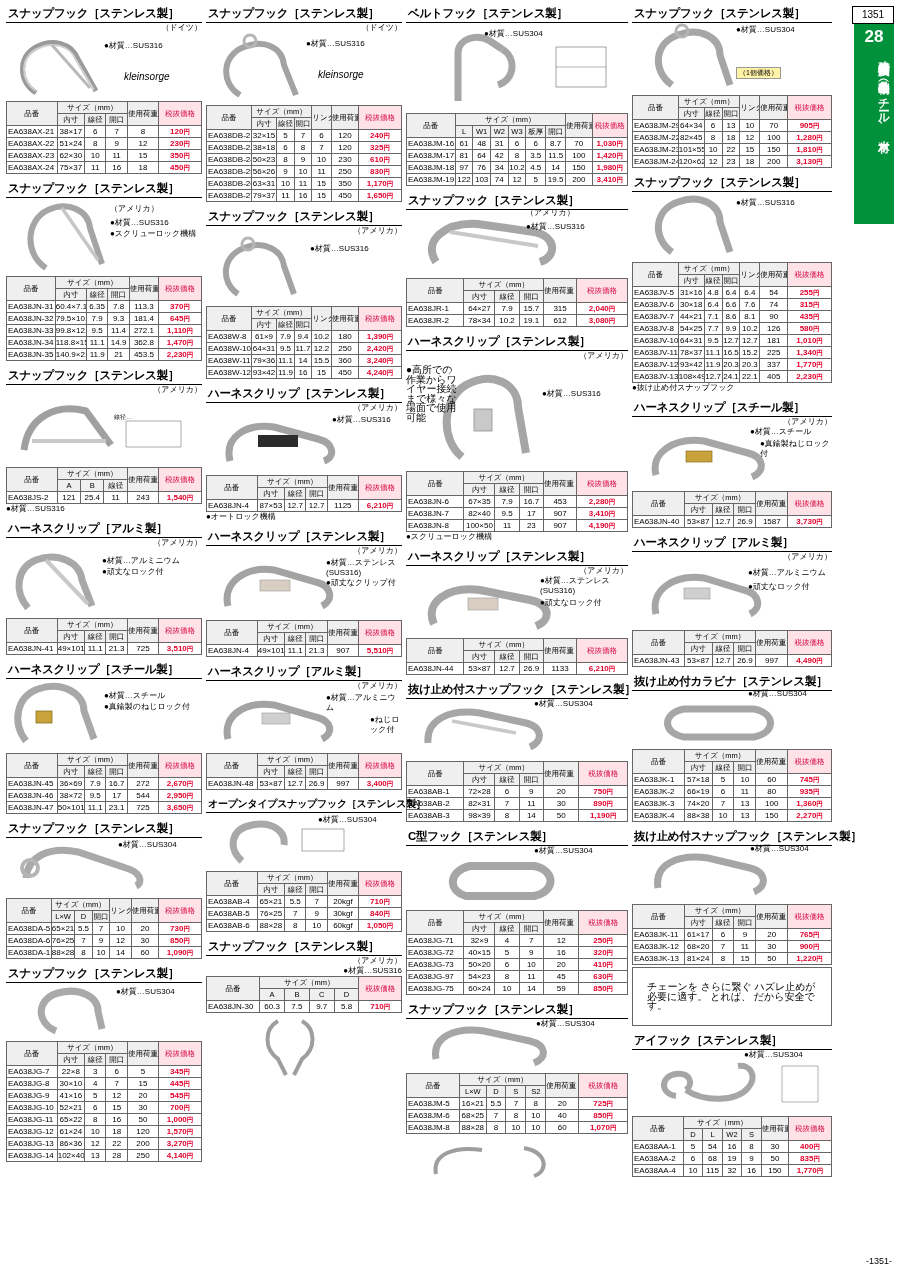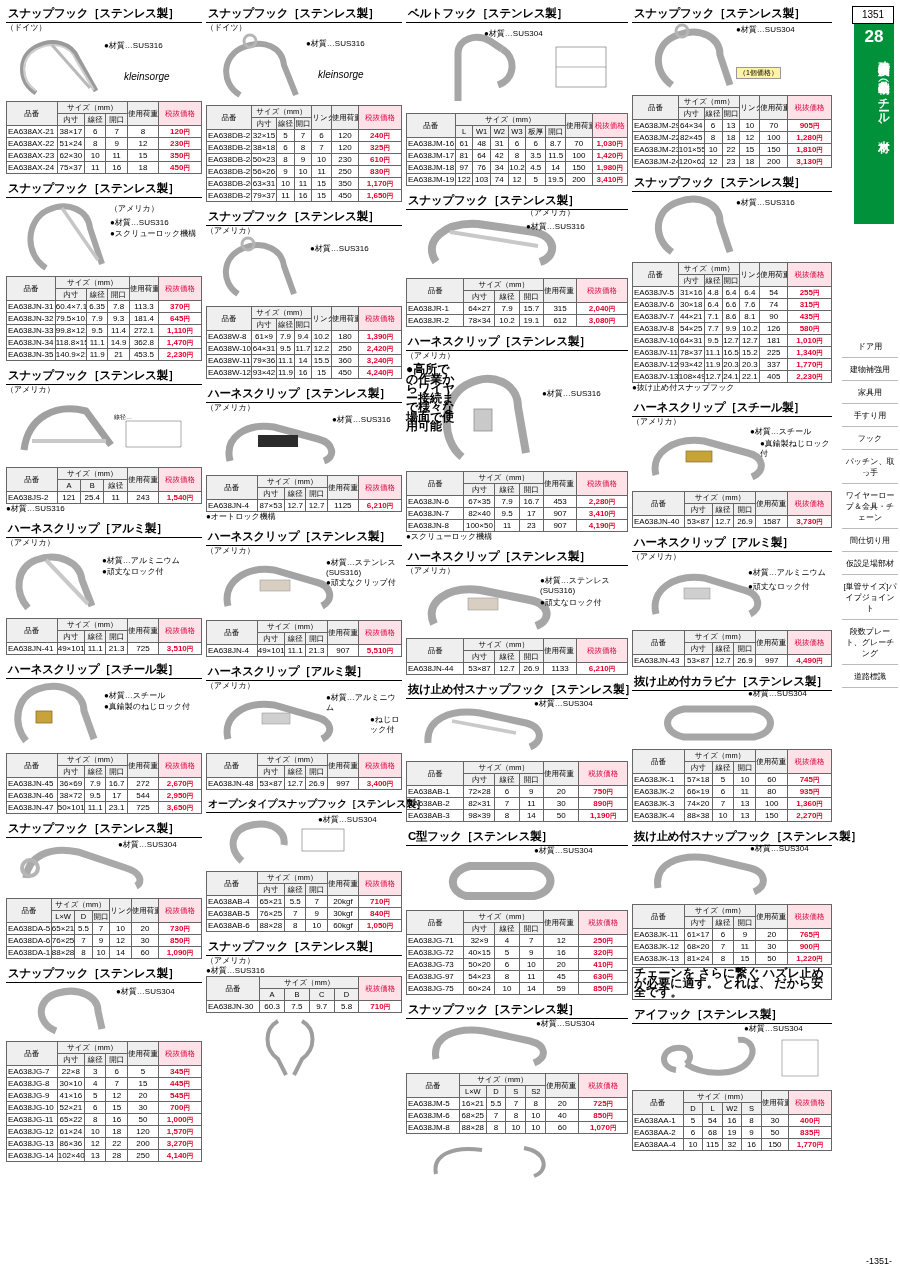--- a/index.html
+++ b/index.html
@@ -24,34 +24,34 @@
   .c1{left:6px;width:196px;}
   .c2{left:206px;width:196px;}
   .c3{left:406px;width:222px;}
   .c4{left:632px;width:200px;}
 
   .panel{margin-bottom:7px;position:relative;}
   .ptitle{font-size:11.5px;font-weight:bold;border-bottom:1.5px solid #000;padding:0 0 1px 2px;
      letter-spacing:-0.3px;white-space:nowrap;}
   .ptitle .sm{font-size:10px;}
   .note{font-size:8px;line-height:10px;}
-  .note.r{}
+  .note.r{text-align:right;}
 
   table.spec{border-collapse:collapse;width:100%;font-size:8px;table-layout:fixed;}
   table.spec th,table.spec td{border:0.5px solid #666;text-align:center;padding:0;height:11px;
      line-height:11px;overflow:hidden;white-space:nowrap;}
   table.spec th{background:#efefef;font-weight:normal;font-size:7.5px;}
   table.spec td.code{text-align:left;padding-left:1px;font-size:8px;}
   .pricecell{color:#e3002b;font-weight:bold;}
   .pricehdr{background:#ffe2e8 !important;color:#d4003a;font-size:7px;}
   .yen{font-size:6.5px;}
 
   
   svg{display:block;}
-  .smallnote{font-size:12px;line-height:9.5px;font-weight:bold;}
+  .smallnote{font-size:10px;line-height:9.5px;}
   .figbox{position:relative;}
 </style>
 </head>
 <body>
 
 <div class="page">
 
   <div class="col c1">
 
     <div class="panel">
@@ -1797,21 +1797,21 @@
         <tr>
               <td class="code">EA638JK-13</td>
               <td>81×24</td>
               <td>8</td>
               <td>15</td>
               <td>50</td>
               <td class="pricecell"><span>1,220</span><span class="yen">円</span></td>
             </tr>
       </tbody>
         </table>
-      <div style="border:0.5px solid #666;margin-top:2px;padding:1px;">
+      <div style="border:0.5px solid #666;margin-top:2px;padding:14px;">
         <div class="smallnote">チェーンを さらに繋ぐ ハズレ止めが必要に適す。 とれば、 だから安全です。</div>
       </div>
     </div>
 
     <div class="panel">
       <div class="ptitle">アイフック［ステンレス製］</div>
       <div class="figbox">
         <svg width="196" height="66" viewBox="0 0 196 66">
           <g fill="none" stroke="#a6a6a6" stroke-width="6">
             <path d="M44 46 C28 44 28 26 44 24 C58 22 62 34 54 40"></path>
@@ -1874,30 +1874,16 @@
       </tbody>
         </table>
     </div>
   </div>
 
   <div class="sidebar">
     <div class="sb-pagebox">1351</div>
     <div class="sb-green"></div>
     <div class="sb-num">28</div>
     <div class="sb-vtext">建築金物及び家具金物（スチール、木材）</div>
-    <div class="sb-list">
-      <div>ドア用</div>
-      <div>建物補強用</div>
-      <div>家具用</div>
-      <div>手すり用</div>
-      <div>フック</div>
-      <div>パッチン、取っ手</div>
-      <div>ワイヤーロープ＆金具・チェーン</div>
-      <div>間仕切り用</div>
-      <div>仮設足場部材</div>
-      <div>[単管サイズ]パイプジョイント</div>
-      <div>段数プレート、グレーチング</div>
-      <div>道路標識</div>
-    </div>
     <div class="footer-page">-1351-</div>
   </div>
 
 </div>
 
 </body></html>

